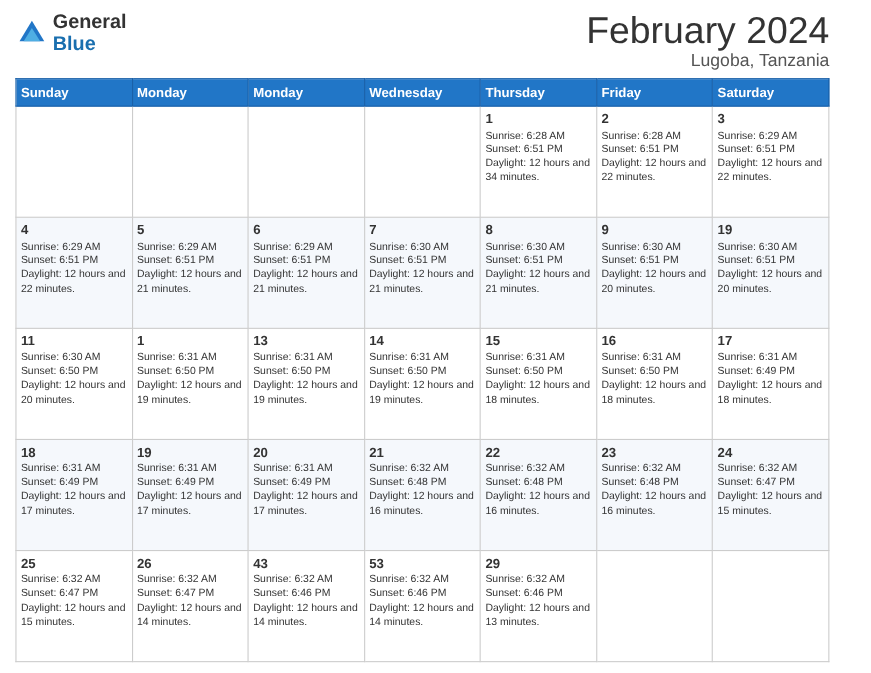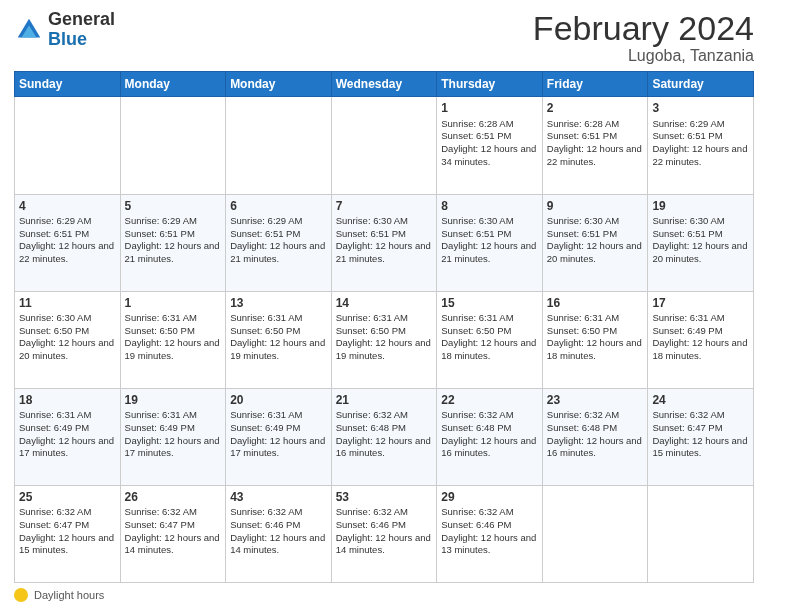--- a/index.html
+++ b/index.html
@@ -335,17 +335,13 @@
             <span style="display: block;">Sunrise: 6:32 AM</span>
             <span style="display: block;">Sunset: 6:46 PM</span>
             <span style="display: block;">Daylight: 12 hours and 13 minutes.</span>
           </td>
           <td class="empty-cell"></td>
           <td class="empty-cell"></td>
         </tr>
       </tbody>
   </table>
 
-  <div class="legend">
-    <span class="legend-sun"></span>
-    <span>Daylight hours</span>
-  </div>
 </div>
 
 </body></html>

